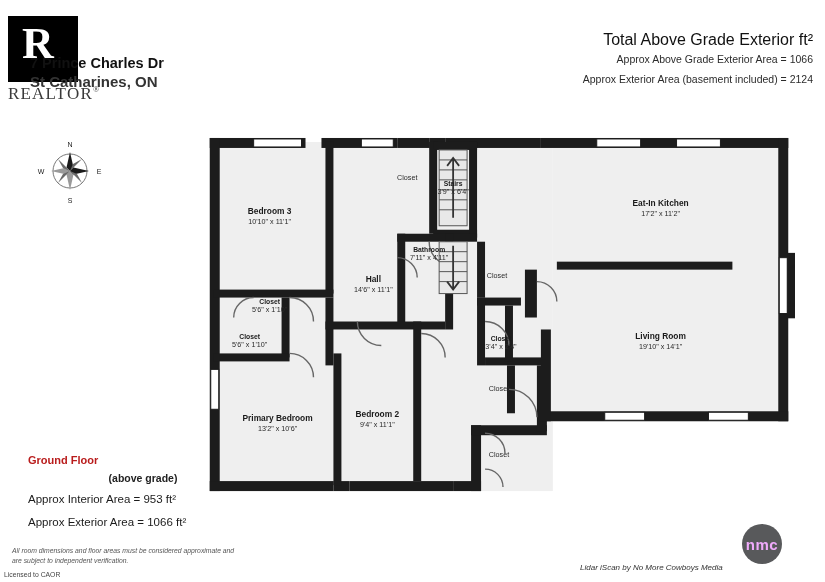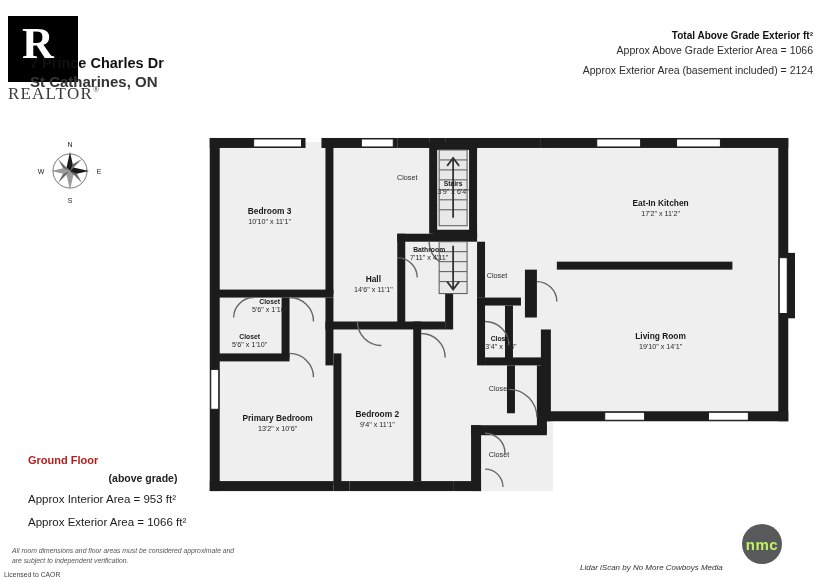--- a/index.html
+++ b/index.html
@@ -78,22 +78,22 @@
     font-weight: bold;
   }
 
   .areas-block {
     position: absolute;
     right: 12px;
     top: 28px;
     text-align: right;
   }
   .area-title {
-    font-size: 10px;
-    font-weight: bold;
+    font-size: 16px;
+    font-weight: normal;
     color: #111111;
     line-height: 1.5;
   }
   .area-sub {
     font-size: 10.5px;
     color: #2b2b2b;
     line-height: 1.5;
     margin-bottom: 4px;
     margin-left: 48px;
   }
@@ -170,21 +170,21 @@
     color: #333333;
   }
   .nmc-logo {
     position: absolute;
     left: 742px;
     top: 524px;
     width: 40px;
     height: 40px;
     border-radius: 50%;
     background: #58595b;
-    color: #bef264;
+    color: #f0abfc;
     font-size: 15px;
     font-weight: bold;
     display: flex;
     align-items: center;
     justify-content: center;
     letter-spacing: 0.5px;
   }
 
   
   .rm-name { font: bold 4.2px "Liberation Sans", sans-serif; fill: #1a1a1a; }

